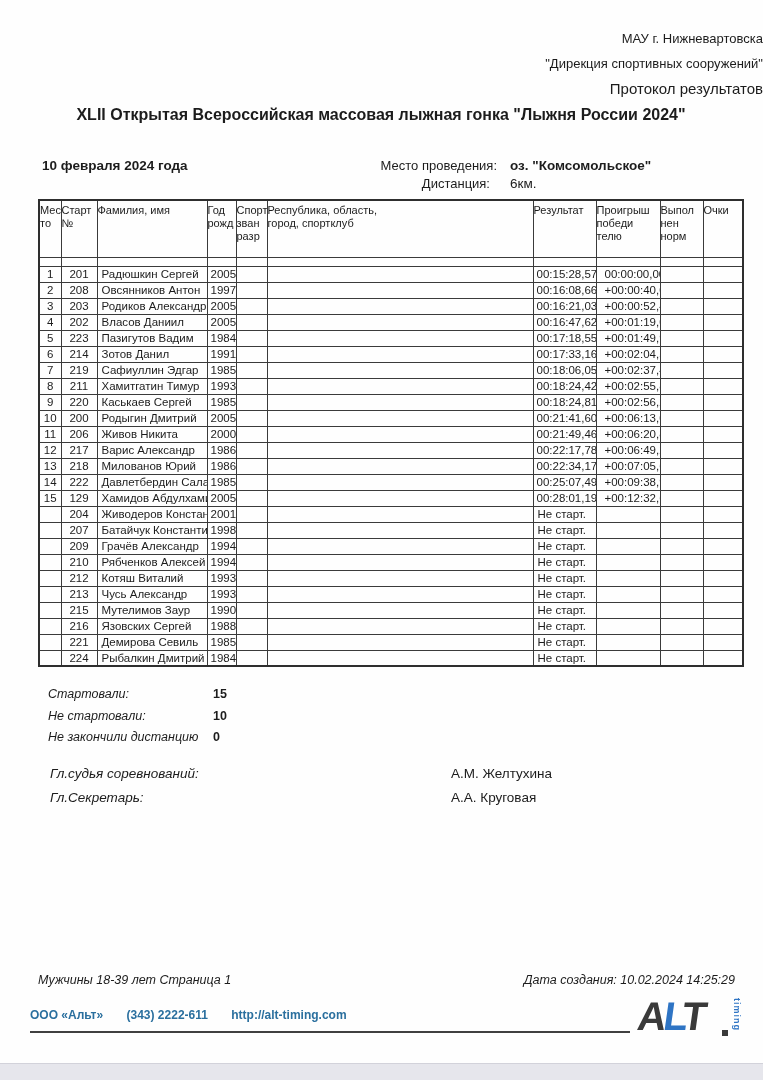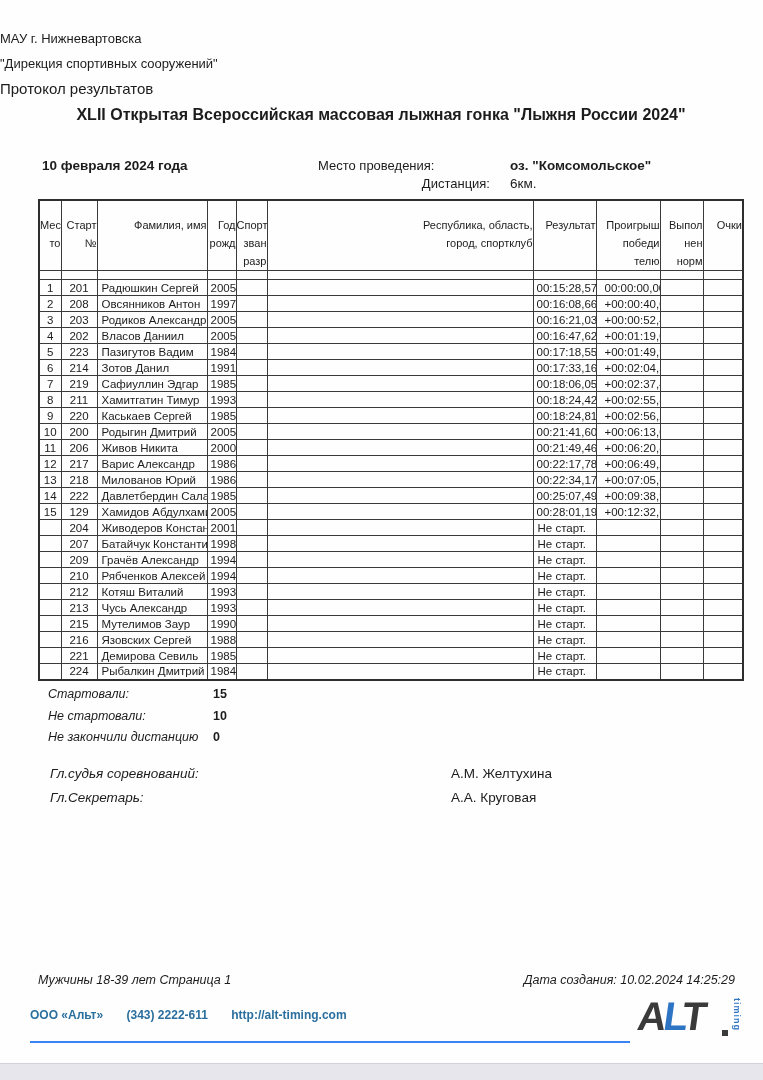--- a/index.html
+++ b/index.html
@@ -7,52 +7,52 @@
   body {
     font-family: "Liberation Sans", sans-serif;
     background:#ffffff;
     color:#1c1c1c;
     position:relative;
     overflow:hidden;
   }
   .page { position:relative; width:763px; height:1080px; background:#fefefe; }
 
   
-  .center-line { position:absolute; left:0; width:763px; text-align:left; }
+  .center-line { position:absolute; left:0; width:763px; text-align:right; }
   .org-line    { top:31px;  font-size:13px; }
   .dept-line   { top:56px;  font-size:13px; }
   .doctype-line{ top:80px;  font-size:15px; }
   .doc-title   { top:104px; left:61px; width:640px; position:absolute;
                  font-size:16px; font-weight:bold; text-align:center; line-height:22px; }
 
   
   .info-date   { position:absolute; top:158px; left:42px; font-size:13.5px; font-weight:bold; }
   .info-group  { position:absolute; top:177px; left:42px; font-size:13px; }
   .info-group b{ margin-left:8px; font-size:13.5px; }
-  .info-venue-label { position:absolute; top:158px; left:318px; width:160px; text-align:left; font-size:13px; }
+  .info-venue-label { position:absolute; top:158px; left:337px; width:160px; text-align:right; font-size:13px; }
   .info-venue-value { position:absolute; top:158px; left:510px; font-size:13.5px; font-weight:bold; }
   .info-dist-label  { position:absolute; top:176px; left:330px; width:160px; text-align:right; font-size:13px; }
   .info-dist-value  { position:absolute; top:176px; left:510px; font-size:13.5px; font-weight:normal; }
 
   
   table.results {
     position:absolute; top:199px; left:38px;
     border-collapse:collapse; table-layout:fixed;
     width:704px;
     font-size:11.5px;
   }
   table.results th, table.results td {
     border:1px solid #3a3a3a;
     overflow:hidden; white-space:nowrap;
   }
   table.results { border:2px solid #2e2e2e; }
   table.results th {
-    font-weight:normal; font-size:11px; line-height:18px;
-    vertical-align:top; text-align:right;
-    white-space:pre-line; padding-top:15px; height:57px;
+    font-weight:normal; font-size:11px; line-height:13px;
+    vertical-align:top; text-align:left;
+    white-space:pre-line; padding-top:3px; height:57px;
   }
   table.results tr.sep-row td { height:9px; }
   table.results td { height:16px; padding:0 3px; }
   td.c { text-align:center; }
   td.l { text-align:left; padding-left:4px !important; }
   td.r { text-align:right; }
   td.g { text-align:center; padding:0 8px !important; }
 
   
   .summary { position:absolute; top:687px; left:48px; font-size:12.5px; }
@@ -67,21 +67,21 @@
   .official-row .olbl { font-style:italic; }
   .official-row .oname { position:absolute; left:401px; top:0; font-style:normal; }
 
   
   .footer-top { position:absolute; top:973px; left:38px; width:697px;
                 display:flex; justify-content:space-between;
                 font-size:12.5px; font-style:italic;gap:41px; }
   .company-line {
     position:absolute; top:1008px; left:30px; width:600px;
     font-size:12px; font-weight:bold; color:#2a6f9e;
-    border-bottom:2px solid #3b82f6; padding-bottom:19px;
+    border-bottom:2px solid #404040; padding-bottom:9px;
   }
   .company-line span { margin-right:20px; }
   .company-line .url { margin-right:0; }
 
   .alt-logo { position:absolute; top:994px; left:638px; width:104px; height:52px; }
   .logo-letters { font-weight:900; font-size:40px; line-height:44px;
                   letter-spacing:-3px; transform:skewX(-8deg);
                   display:inline-block; }
   .logo-letters .dark { color:#3a3a3a; }
   .logo-letters .blue { color:#2e74c4; }

